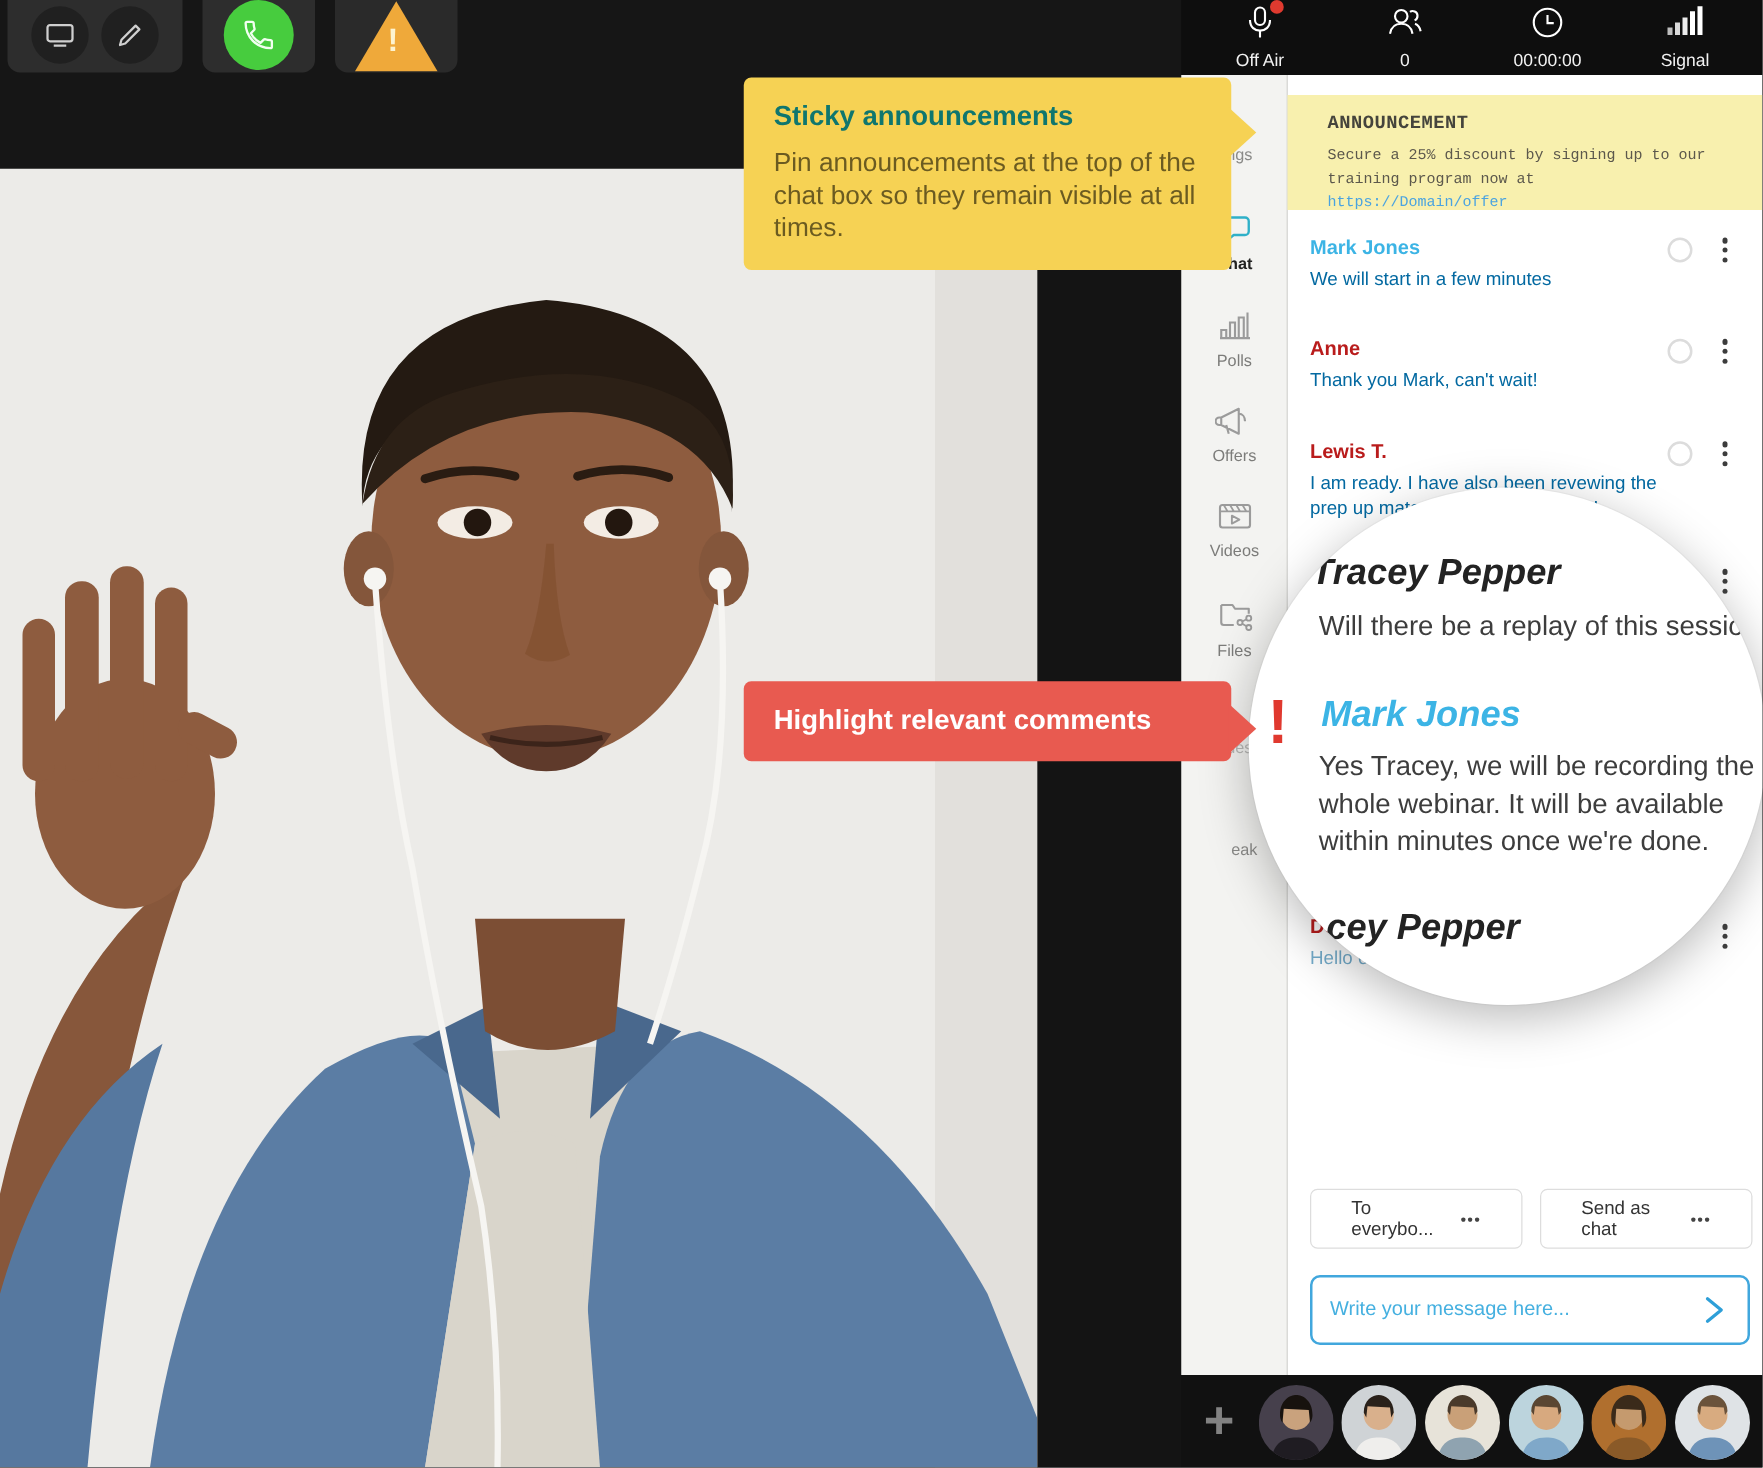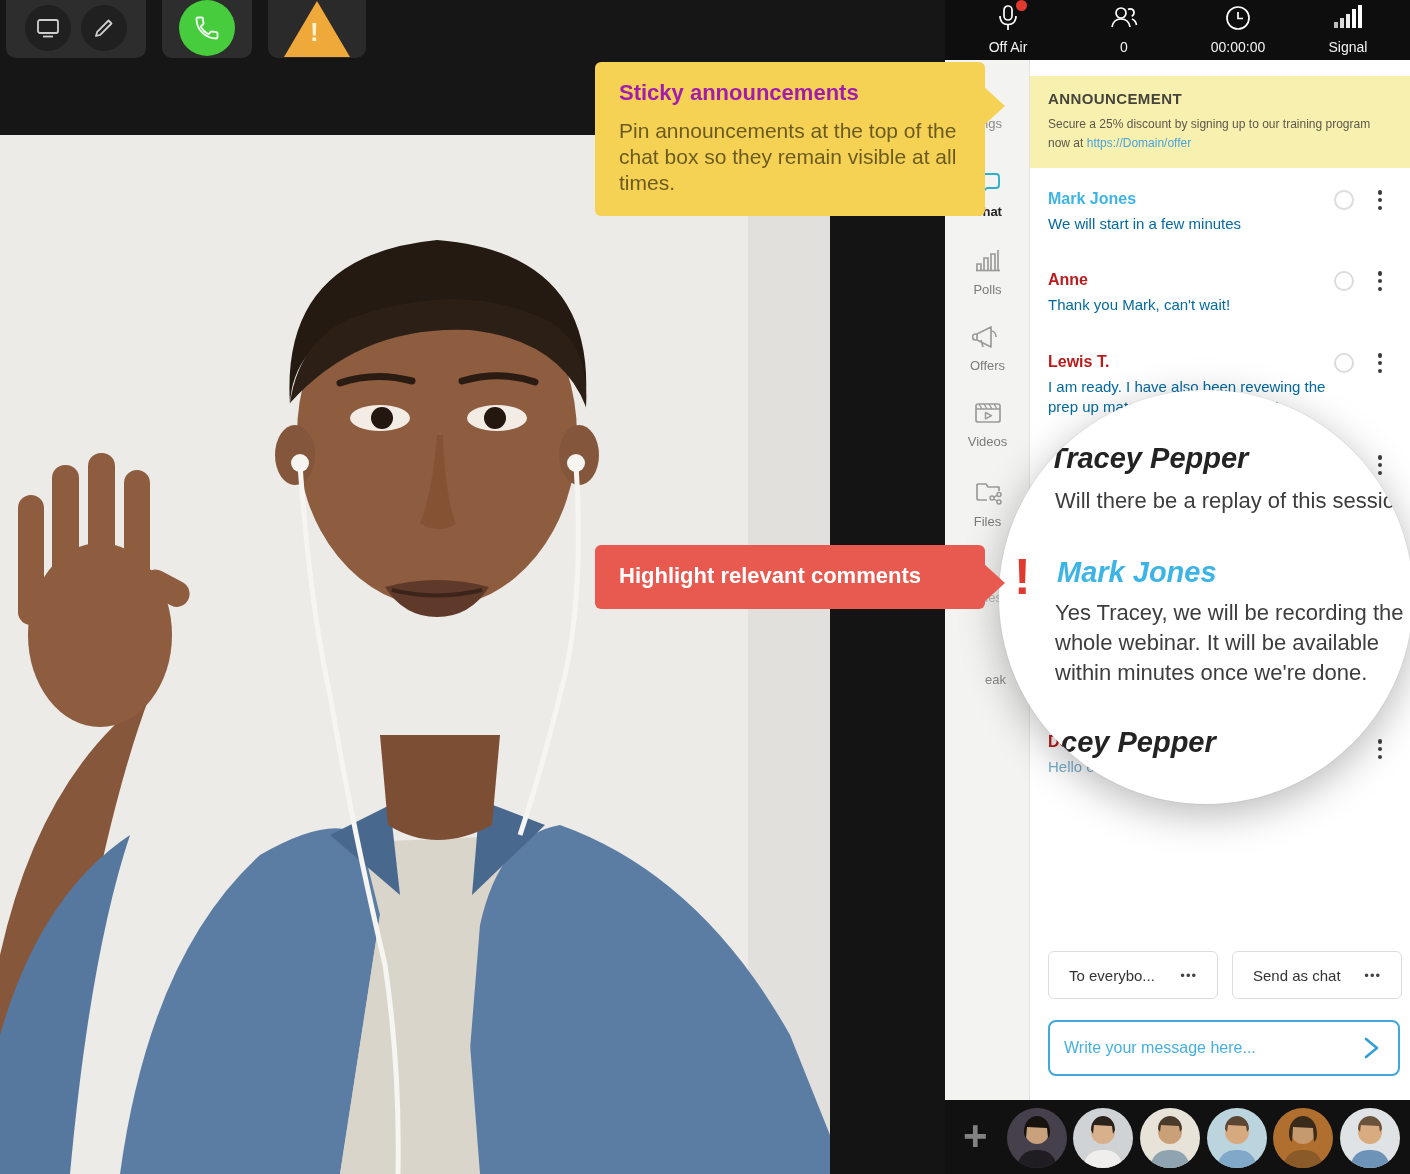--- a/index.html
+++ b/index.html
@@ -31,21 +31,21 @@
   
   .sidebar { position:absolute; left:945px; top:60px; width:85px; height:1040px; background:#f3f3f1; box-shadow:inset -1px 0 0 #e3e3e0; }
   .side-item { position:absolute; left:0; width:85px; text-align:center; }
   .side-item .ic { display:block; margin:0 auto 4px; }
   .side-item .lb { font-size:13px; color:#7c7c7a; }
   .side-item.active .lb { color:#222; font-weight:bold; }
   .frag { position:absolute; font-size:13px; color:#8a8a88; }
 
   
   .chat-panel { position:absolute; left:1030px; top:60px; width:380px; height:1040px; background:#fff; }
-  .announce { position:absolute; left:0; top:16px; width:380px; height:92px; background:#f8f0ae; padding:14px 18px; }
+  .announce { position:absolute; left:0; top:16px; width:380px; height:92px; background:#f8f0ae; padding:14px 32px;font-family:Liberation Mono, monospace; }
   .announce .ttl { font-size:15px; font-weight:bold; color:#45443c; letter-spacing:.4px; }
   .announce .bd { margin-top:8px; font-size:12px; line-height:19px; color:#5c584c; }
   .announce a { color:#4aa3e0; text-decoration:none; }
 
   .msg { position:absolute; left:18px; width:300px; }
   .msg .nm { font-size:16px; font-weight:bold; color:#b91c1c; }
   .msg .nm.cyan { color:#3cb4e5; }
   .msg .tx { margin-top:6px; font-size:15px; line-height:20px; color:#0369a1; }
   .radio { position:absolute; width:20px; height:20px; border:2px solid #dcdcdc; border-radius:50%; background:#fff; }
   .kebab { position:absolute; width:16px; height:24px; display:flex; flex-direction:column; align-items:center; justify-content:space-between; padding:2px 0; cursor:pointer; }
@@ -53,38 +53,38 @@
 
   
   .mag-circle { position:absolute; left:999px; top:390px; width:414px; height:414px; border-radius:50%; background:#fff; box-shadow:0 10px 40px rgba(0,0,0,.28), 0 0 0 1px rgba(0,0,0,.03); overflow:hidden; z-index:30; }
   .mag-name { position:absolute; font-size:29px; font-weight:bold; color:#232323;font-style:italic; }
   .mag-name.cyan { color:#3cb4e5; }
   .mag-text { position:absolute; font-size:22px; line-height:30px; color:#3d3d3d; }
   .excl { position:absolute; font-size:50px; font-weight:800; color:#e0392f; z-index:32; }
   .over-circle { z-index:35; }
 
   
-  .pill-btn { position:absolute; height:48px; background:#fff; border:1px solid #ddd; border-radius:6px; display:flex; align-items:center; justify-content:space-between; padding:0 20px; font-size:15px; color:#333; cursor:pointer; }
+  .pill-btn { position:absolute; height:48px; background:#fff; border:1px solid #ddd; border-radius:6px; display:flex; align-items:center; justify-content:space-between; padding:0 32px; font-size:15px; color:#333; cursor:pointer; }
   .pill-btn .dots { color:#444; font-size:13px; letter-spacing:1px; margin-left:10px; }
   .msg-input-wrap { position:absolute; left:1048px; top:1020px; width:352px; height:56px; border:2px solid #41a7dd; border-radius:8px; background:#fff; display:flex; align-items:center; padding:0 14px; z-index:40; }
   .msg-input-wrap input { flex:1; border:none; outline:none; font-size:16px; color:#2d93c9; font-family:"Liberation Sans", sans-serif; background:transparent; }
   .msg-input-wrap input::placeholder { color:#45b0e0; opacity:1; }
 
   
   .bottom-bar { position:absolute; left:945px; top:1100px; width:465px; height:74px; background:#111; z-index:40; }
   .plus { position:absolute; left:18px; top:14px; font-size:42px; font-weight:bold; color:#828282; line-height:44px; cursor:pointer; }
   .avatar { position:absolute; top:8px; width:60px; height:60px; border-radius:50%; overflow:hidden; cursor:pointer; }
   .avatar svg { display:block; }
 
   
   .callout { position:absolute; width:390px; border-radius:6px; padding:18px 24px 20px; z-index:60; }
   .callout .c-title { font-size:22px; font-weight:bold; }
   .callout .c-body { margin-top:12px; font-size:21px; line-height:26px; }
   .callout-yellow { left:595px; top:62px; background:#f6d254; }
-  .callout-yellow .c-title { color:#a21caf; }
+  .callout-yellow .c-title { color:#0f766e; }
   .callout-yellow .c-body { color:#6b5b21; }
   .callout-yellow .ptr { position:absolute; right:-20px; top:24px; width:0; height:0; border-top:20px solid transparent; border-bottom:20px solid transparent; border-left:22px solid #f6d254; }
   .callout-red { left:595px; top:545px; background:#e85a50; }
   .callout-red .c-title { color:#fff; }
   .callout-red .c-body { color:#ffecea; }
   .callout-red .ptr { position:absolute; right:-20px; top:18px; width:0; height:0; border-top:20px solid transparent; border-bottom:20px solid transparent; border-left:22px solid #e85a50; }
 
   .hidden-row { z-index:20; }
   .dim { opacity:.55; }
 </style>

